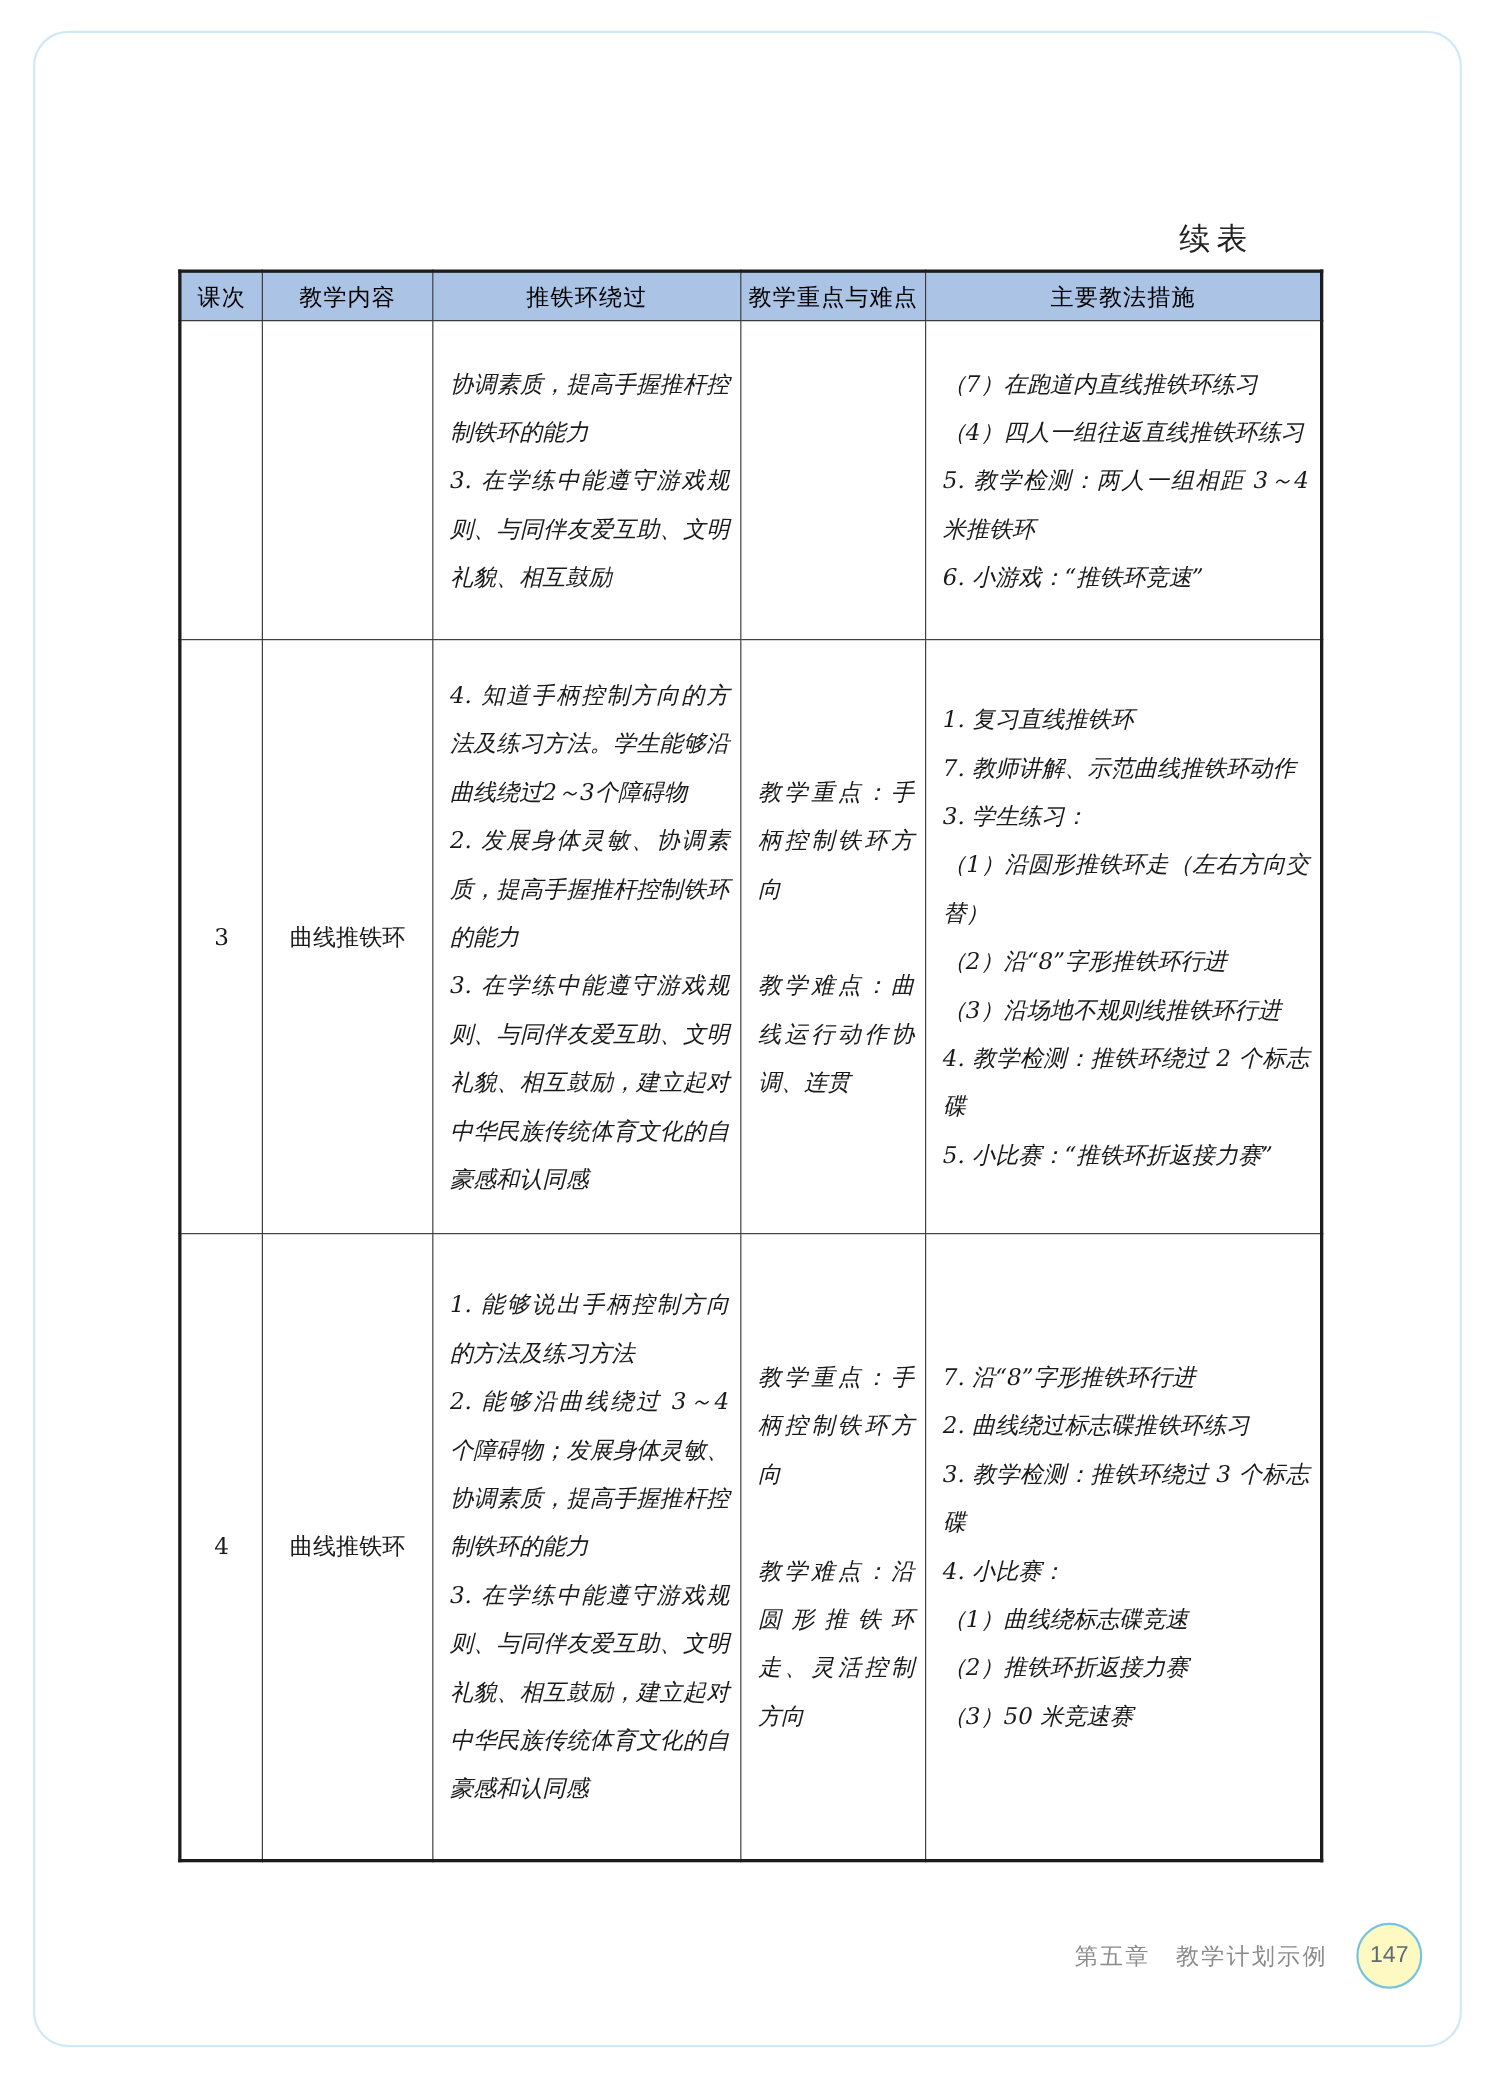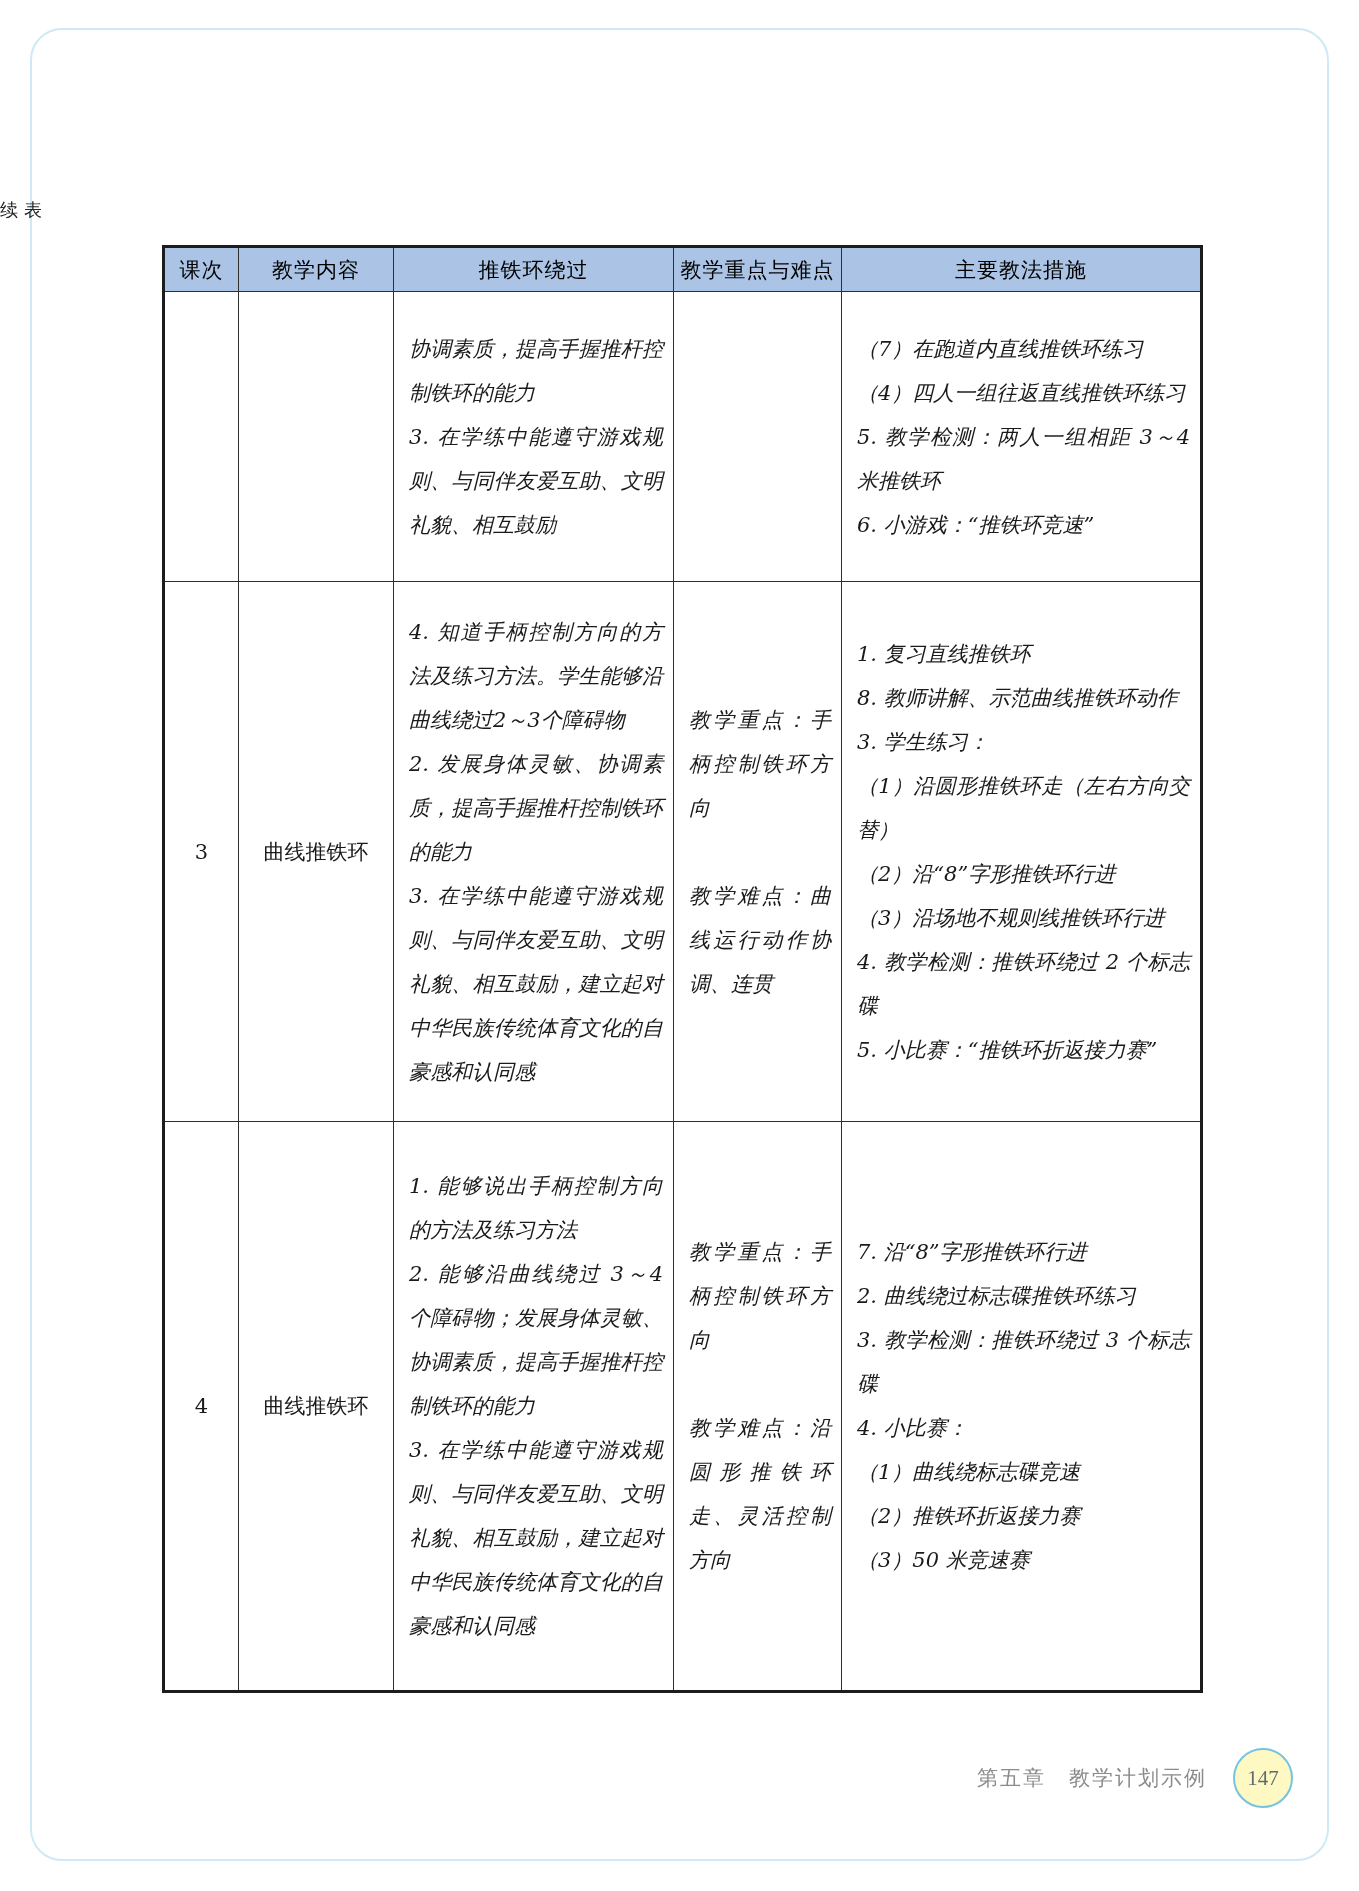--- a/index.html
+++ b/index.html
@@ -6,21 +6,21 @@
   html,body { width:1359px; height:1891px; background:#ffffff; overflow:hidden; }
   body { position:relative; font-family:"DejaVu Serif","Liberation Serif",serif; color:#1a1a1a; }
 
   .page-frame {
     position:absolute; left:30px; top:28px; right:30px; bottom:30px;
     border:2px solid #cfe9f6; border-radius:32px; pointer-events:none;
   }
 
   .continued {
     position:absolute; top:198px; left:0; width:1140px;
-    text-align:left; font-size:18px; letter-spacing:6px; color:#222;
+    text-align:right; font-size:28px; letter-spacing:6px; color:#222;
   }
 
   table.plan-table {
     position:absolute; top:245px; left:162px; width:1038px;
     border-collapse:collapse; table-layout:fixed;
     border:3px solid #1c1c1c;
   }
   .plan-table th, .plan-table td { border:1px solid #2e2e2e; vertical-align:middle; }
   .plan-table thead tr { height:45px; }
   .plan-table th {
@@ -31,21 +31,21 @@
   td.c-text { padding:0 10px 0 15px; }
   td.c-text p {
     font-size:21px; line-height:44px;
     text-align:justify; text-justify:inter-character;font-style:italic;
   }
   .focus-gap { margin-top:44px !important; }
 
   .footer {
     position:absolute; top:1748px; right:66px;
     display:flex; align-items:center; gap:26px;
-    font-family:Liberation Serif, serif;
+    font-family:Liberation Sans, sans-serif;
   }
   .chapter { font-size:21px; color:#8b8b8b; letter-spacing:2px; }
   .pagenum-circle {
     width:60px; height:60px; border:2px solid #74c3e1; border-radius:50%;
     display:flex; align-items:center; justify-content:center;
     font-size:21px; color:#5f6b70; background:#fef9c3;
   }
 </style>
 </head>
 <body>
@@ -95,21 +95,21 @@
         <p>4. 知道手柄控制方向的方法及练习方法。学生能够沿曲线绕过2～3个障碍物</p>
         <p>2. 发展身体灵敏、协调素质，提高手握推杆控制铁环的能力</p>
         <p>3. 在学练中能遵守游戏规则、与同伴友爱互助、文明礼貌、相互鼓励，建立起对中华民族传统体育文化的自豪感和认同感</p>
       </td>
       <td class="c-text">
         <p>教学重点：手柄控制铁环方向</p>
         <p class="focus-gap">教学难点：曲线运行动作协调、连贯</p>
       </td>
       <td class="c-text">
         <p>1. 复习直线推铁环</p>
-        <p>8. 教师讲解、示范曲线推铁环动作</p>
+        <p>7. 教师讲解、示范曲线推铁环动作</p>
         <p>3. 学生练习：</p>
         <p>（1）沿圆形推铁环走（左右方向交替）</p>
         <p>（2）沿“8”字形推铁环行进</p>
         <p>（3）沿场地不规则线推铁环行进</p>
         <p>4. 教学检测：推铁环绕过 2 个标志碟</p>
         <p>5. 小比赛：“推铁环折返接力赛”</p>
       </td>
     </tr>
 
     <tr style="height:570px">

